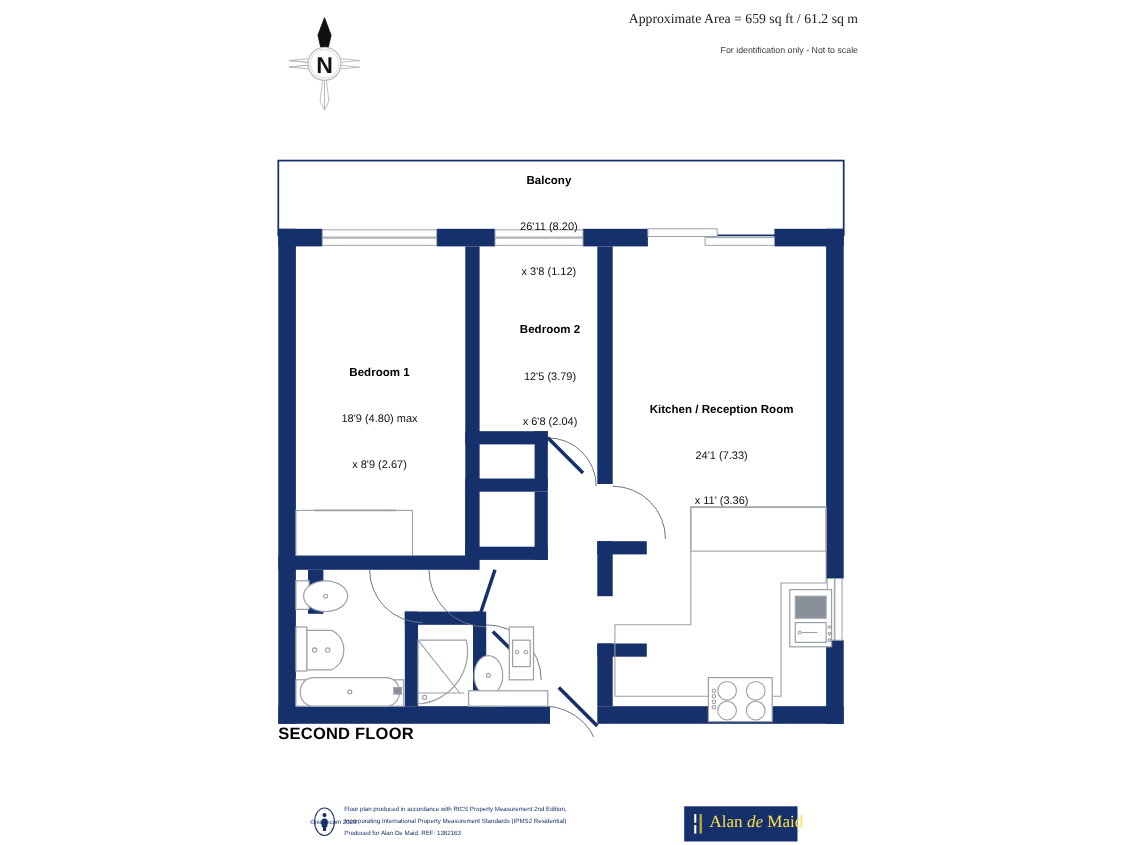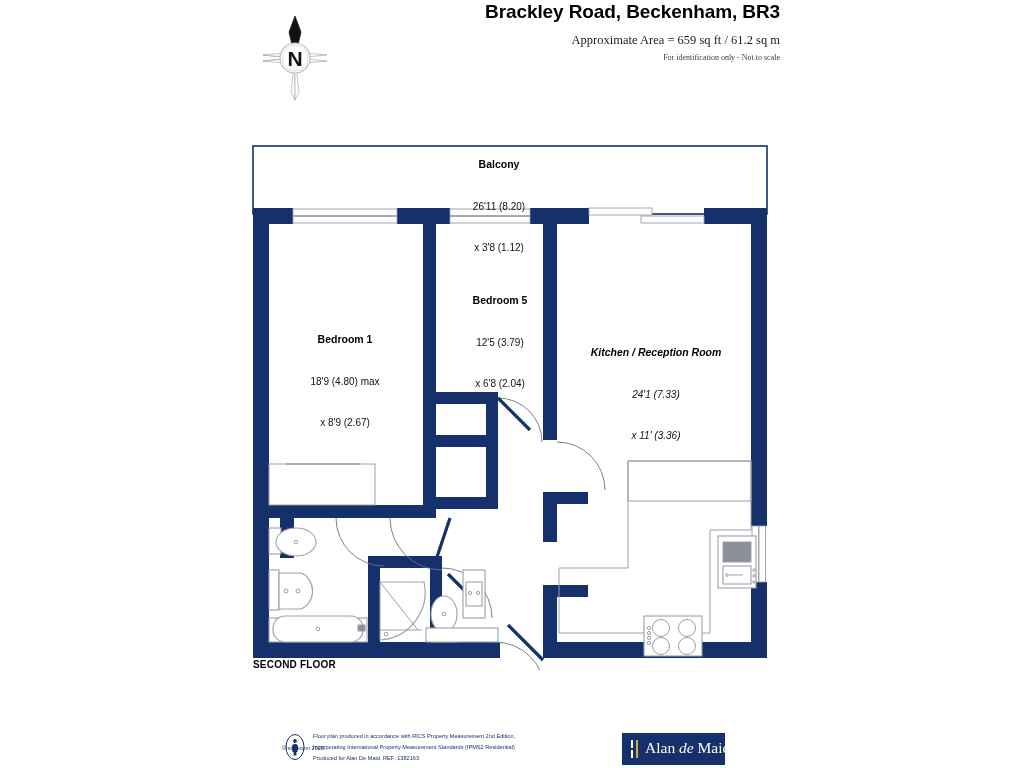--- a/index.html
+++ b/index.html
@@ -34,23 +34,22 @@
     color: #000;
   }
   #plan-area {
     font-size: 12.5px;
     margin-top: 10px;
     color: #1a1a1a;
     font-family: Liberation Serif, serif;
   }
   #plan-disclaimer {
     font-size: 8px;
-    margin-top: 5px;
+    margin-top: 16px;
     color: #3a3a3a;
-    font-family: Liberation Serif, serif;
   }
 
   
   #compass {
     position: absolute;
     left: 253px;
     top: 14px;
     width: 84px;
     height: 88px;
   }
@@ -81,28 +80,28 @@
   }
   .room-label .rl-dim {
     font-size: 10px;
     color: #111;
     margin-top: 28px;
   }
 
   #label-balcony { left: 419px; top: 158px; width: 160px; }
   #label-bedroom1 { left: 265px; top: 333px; width: 160px; }
   #label-bedroom2 { left: 420px; top: 294px; width: 160px; }
-  #label-kitchen { left: 556px; top: 346px; width: 200px; font-style: italic; }
+  #label-kitchen { left: 556px; top: 366px; width: 200px; }
 
   
   #floor-caption {
     position: absolute;
     left: 253px;
     top: 659px;
-    font-size: 10px;
+    font-size: 15px;
     font-weight: bold;
     letter-spacing: 0.2px;
     color: #000;
   }
 
   
   #footer {
     position: absolute;
     left: 282px;
     top: 731px;
@@ -147,32 +146,31 @@
     top: 7px;
     width: 9px;
     height: 18px;
   }
   #brand-logo .logo-text {
     position: absolute;
     left: 23px;
     top: 6px;
     font-family: "Liberation Serif", serif;
     font-size: 15.5px;
-    color: #ffffff;
+    color: #fde047;
     white-space: nowrap;
   }
   #brand-logo .logo-text .de {
     font-style: italic;
   }
 </style>
 </head>
 <body>
 
 <div id="header">
-  <div id="plan-title">Brackley Road, Beckenham, BR3</div>
   <div id="plan-area">Approximate Area = 659 sq ft / 61.2 sq m</div>
   <div id="plan-disclaimer">For identification only - Not to scale</div>
 </div>
 
 <div id="compass">
   <svg width="84" height="88" viewBox="0 0 84 88" xmlns="http://www.w3.org/2000/svg">
 
     <polygon points="42,44 10,41 42,44 10,47" fill="#ffffff" stroke="#aaaaaa" stroke-width="0.7"></polygon>
     <polygon points="42,44 10,41 42,38" fill="#ffffff" stroke="#aaaaaa" stroke-width="0.7"></polygon>
     <polygon points="42,44 10,47 42,50" fill="#ffffff" stroke="#aaaaaa" stroke-width="0.7"></polygon>
@@ -369,21 +367,21 @@
   <div class="rl-dim">x 3'8 (1.12)</div>
 </div>
 
 <div class="room-label" id="label-bedroom1">
   <div class="rl-name">Bedroom 1</div>
   <div class="rl-dim">18'9 (4.80) max</div>
   <div class="rl-dim">x 8'9 (2.67)</div>
 </div>
 
 <div class="room-label" id="label-bedroom2">
-  <div class="rl-name">Bedroom 5</div>
+  <div class="rl-name">Bedroom 2</div>
   <div class="rl-dim">12'5 (3.79)</div>
   <div class="rl-dim">x 6'8 (2.04)</div>
 </div>
 
 <div class="room-label" id="label-kitchen">
   <div class="rl-name">Kitchen / Reception Room</div>
   <div class="rl-dim">24'1 (7.33)</div>
   <div class="rl-dim">x 11' (3.36)</div>
 </div>
 

